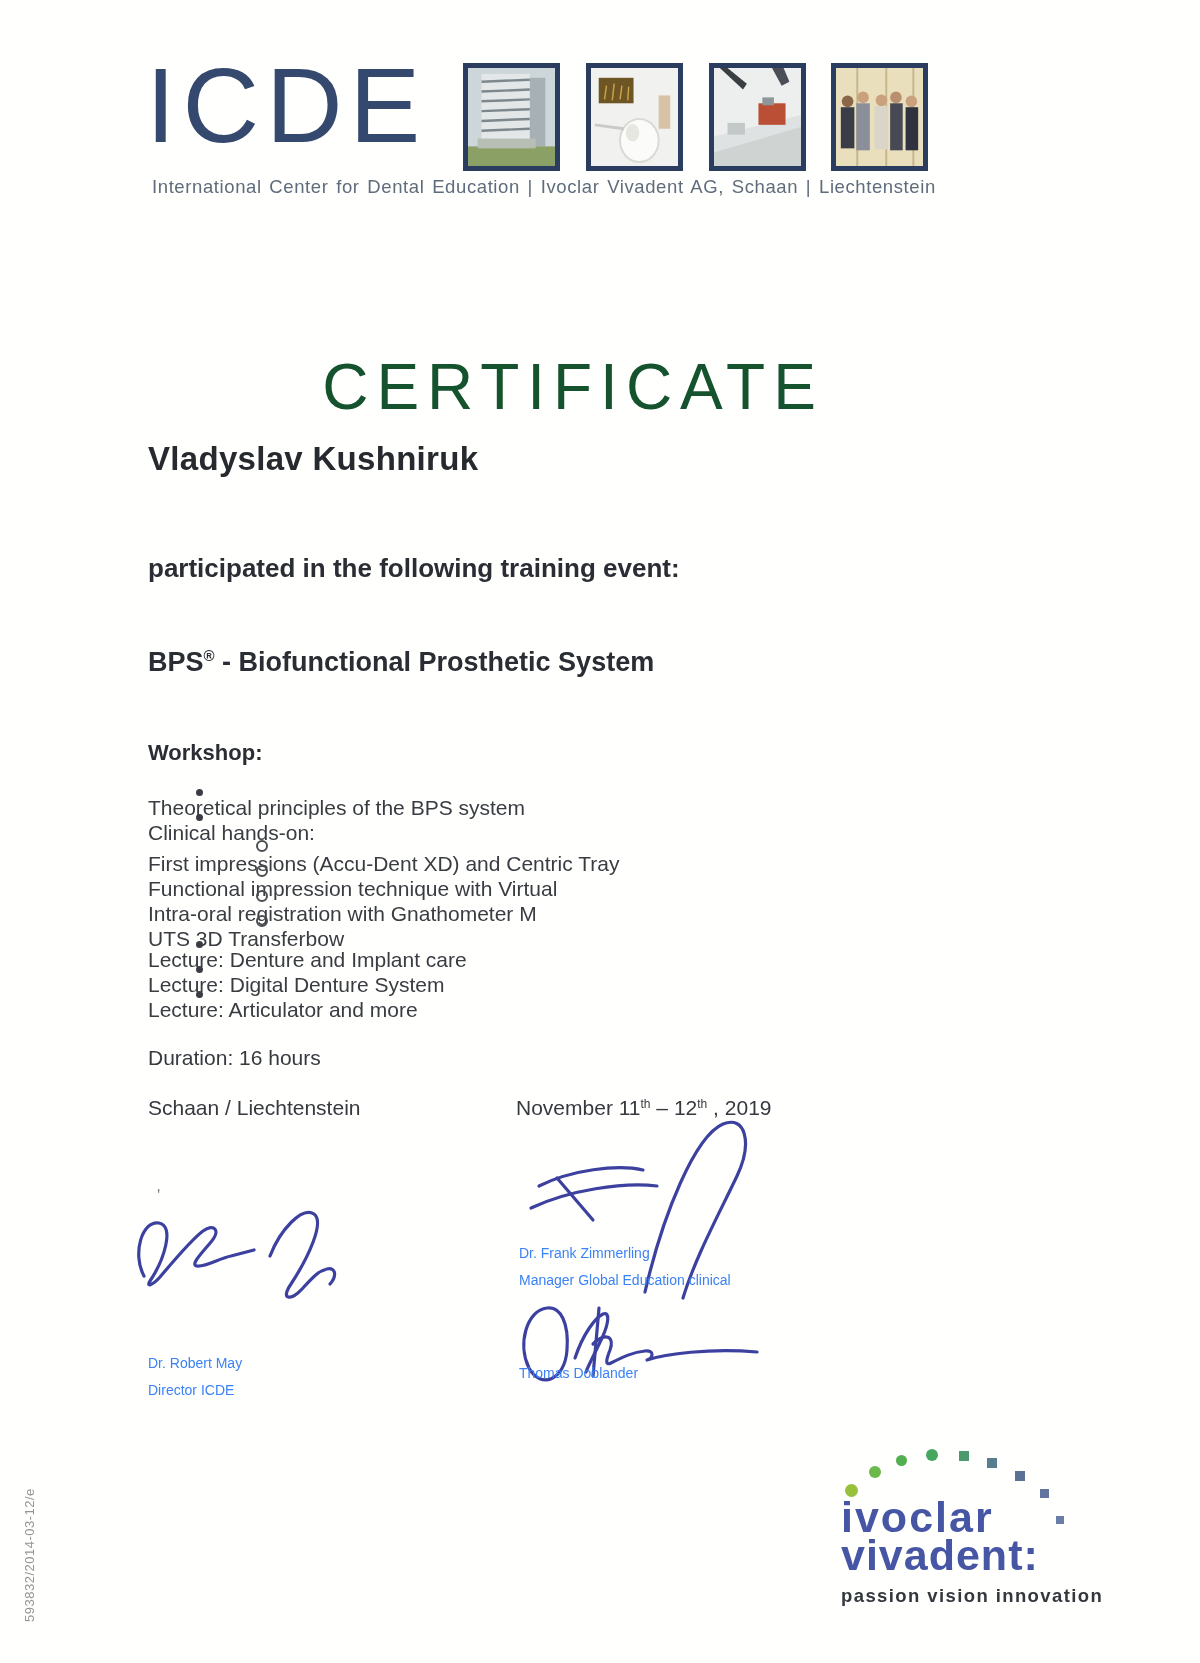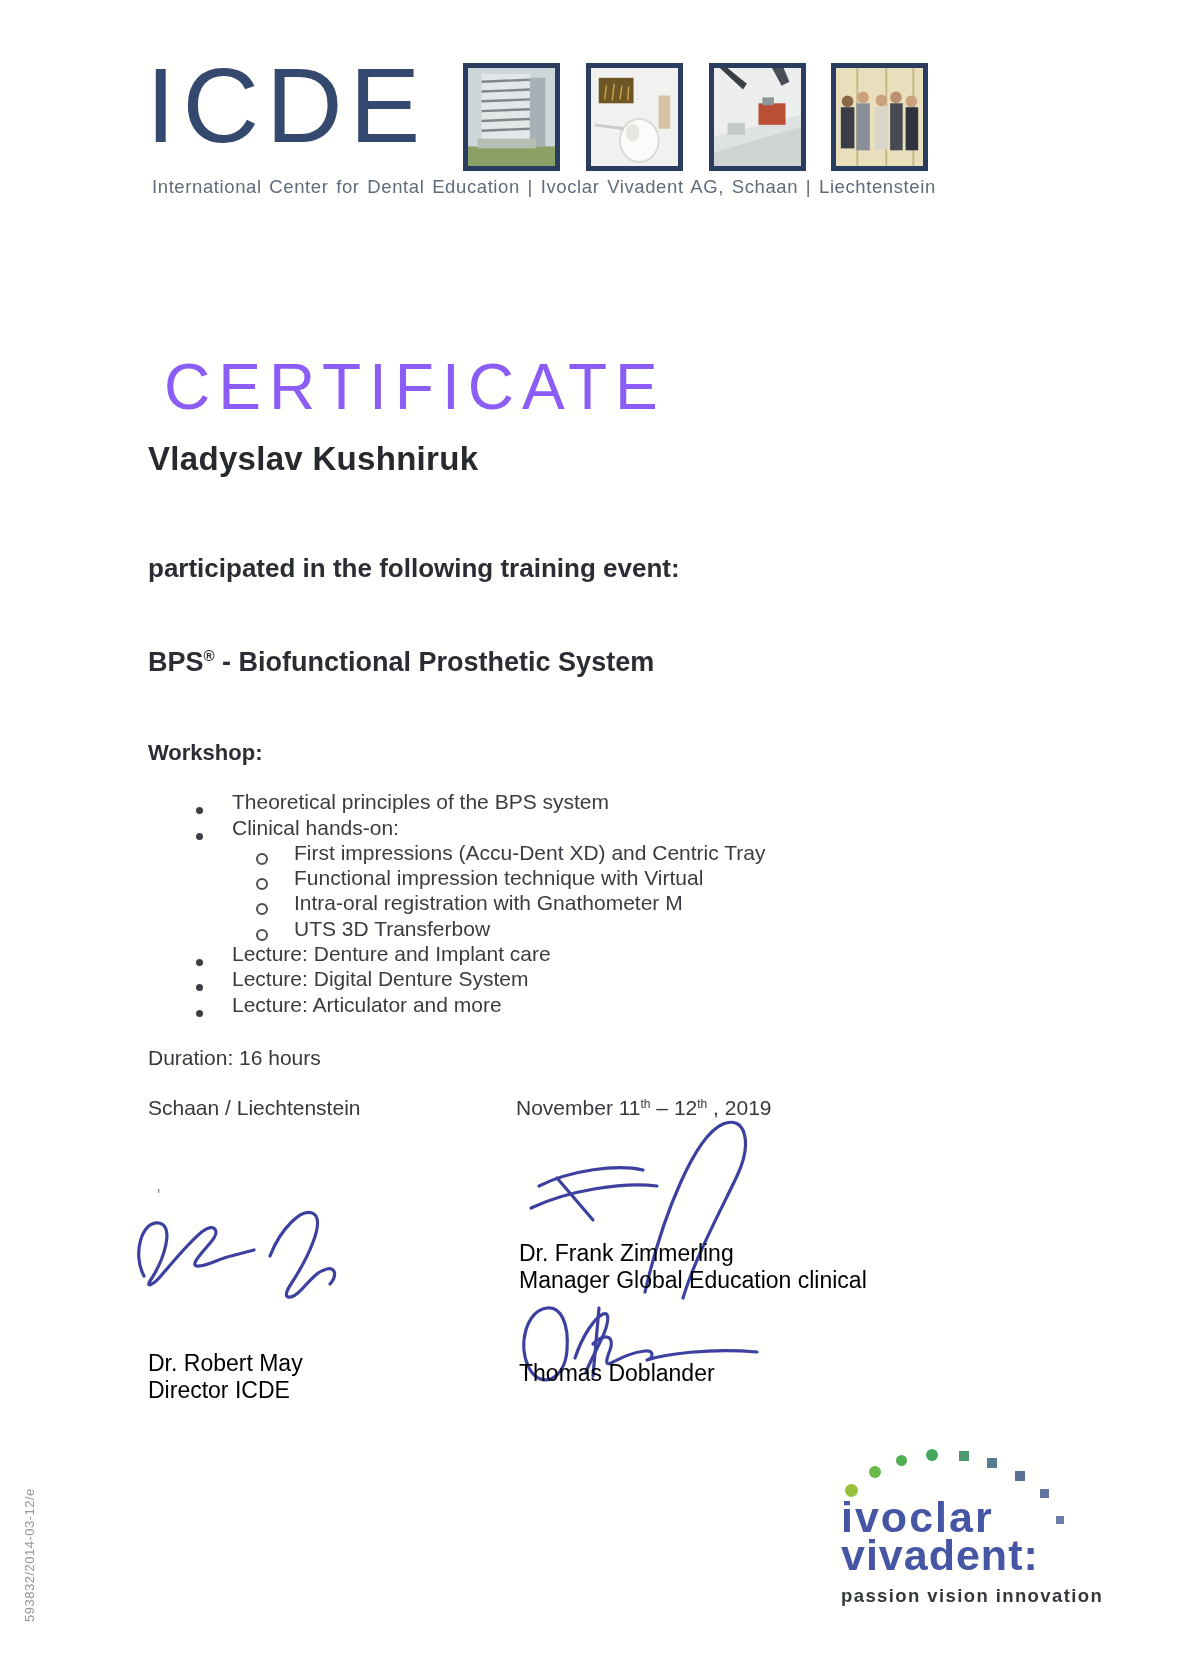--- a/index.html
+++ b/index.html
@@ -22,45 +22,45 @@
     position:absolute;top:63px;width:97px;height:108px;border:5px solid #2a3c5f;background:#e8eae9;box-sizing:border-box;
   }
   .thumb svg{display:block;width:100%;height:100%;}
   .t1{left:463px}.t2{left:586px}.t3{left:709px}.t4{left:831px}
   .tagline{
     position:absolute;left:152px;top:176px;width:820px;
     font-size:18.5px;letter-spacing:.6px;word-spacing:2px;color:#5f6c7b;white-space:nowrap;
   }
   
   .title{
-    position:absolute;left:164px;top:350px;width:830px;
-    font-size:64px;letter-spacing:8px;color:#8b5cf6;font-weight:400;
+    position:absolute;left:158px;top:350px;width:830px;text-align:center;
+    font-size:64px;letter-spacing:8px;color:#14532d;font-weight:400;
   }
   .recipient{position:absolute;left:148px;top:440px;font-size:33px;font-weight:bold;color:#26292e;letter-spacing:.3px;}
   .intro{position:absolute;left:148px;top:553px;font-size:26px;font-weight:bold;color:#2a2d33;}
   .course{position:absolute;left:148px;top:647px;font-size:27px;font-weight:bold;color:#2a2d33;}
   .course .sup{font-size:15px;vertical-align:10px;}
   .workshop-label{position:absolute;left:148px;top:740px;font-size:22px;font-weight:bold;color:#2a2d33;}
   .bullets{position:absolute;left:148px;top:789px;font-size:21px;color:#393c41;}
-  .row{display:flex;align-items:flex-end;height:25.3px;}
+  .row{display:flex;align-items:flex-start;height:25.3px;flex-direction:column;}
   .row .glyph{flex:0 0 auto;}
   .l1 .glyph{margin-left:48px;margin-right:29px;width:7px;height:7px;border-radius:50%;background:#3a3d42;}
   .l2 .glyph{margin-left:108px;margin-right:26px;width:8px;height:8px;border-radius:50%;border:2px solid #4a4d52;background:transparent;box-sizing:content-box;}
   .duration{position:absolute;left:148px;top:1046px;font-size:21px;color:#36393e;}
   .location{position:absolute;left:148px;top:1096px;font-size:21px;color:#36393e;}
   .date{position:absolute;left:516px;top:1096px;font-size:21px;color:#36393e;}
   .date .sup{font-size:12px;vertical-align:7px;}
   .stray{position:absolute;left:157px;top:1186px;font-size:17px;color:#8a8a86;}
   
   .sig{position:absolute;pointer-events:none;}
   .sig path{fill:none;stroke:#3c41a0;stroke-width:3.2;stroke-linecap:round;stroke-linejoin:round;}
   .sig1{left:128px;top:1178px;}
   .sig2{left:505px;top:1108px;}
   .sig3{left:505px;top:1292px;}
-  .sign-block{position:absolute;font-size:23px;color:#000000;line-height:27px;}
+  .sign-block{position:absolute;font-size:14px;color:#3b82f6;line-height:27px;}
   .sb1{left:148px;top:1350px;}
   .sb2{left:519px;top:1240px;}
   .sb3{left:519px;top:1360px;}
   
   .brand{position:absolute;left:835px;top:1438px;width:260px;height:175px;}
   .brand .dot{position:absolute;display:block;}
   .dot.c{border-radius:50%;}
   .d1{left:10px;top:46px;width:13px;height:13px;background:#97c13c;}
   .d2{left:34px;top:28px;width:12px;height:12px;background:#6bb84b;}
   .d3{left:61px;top:17px;width:11px;height:11px;background:#54ae52;}

